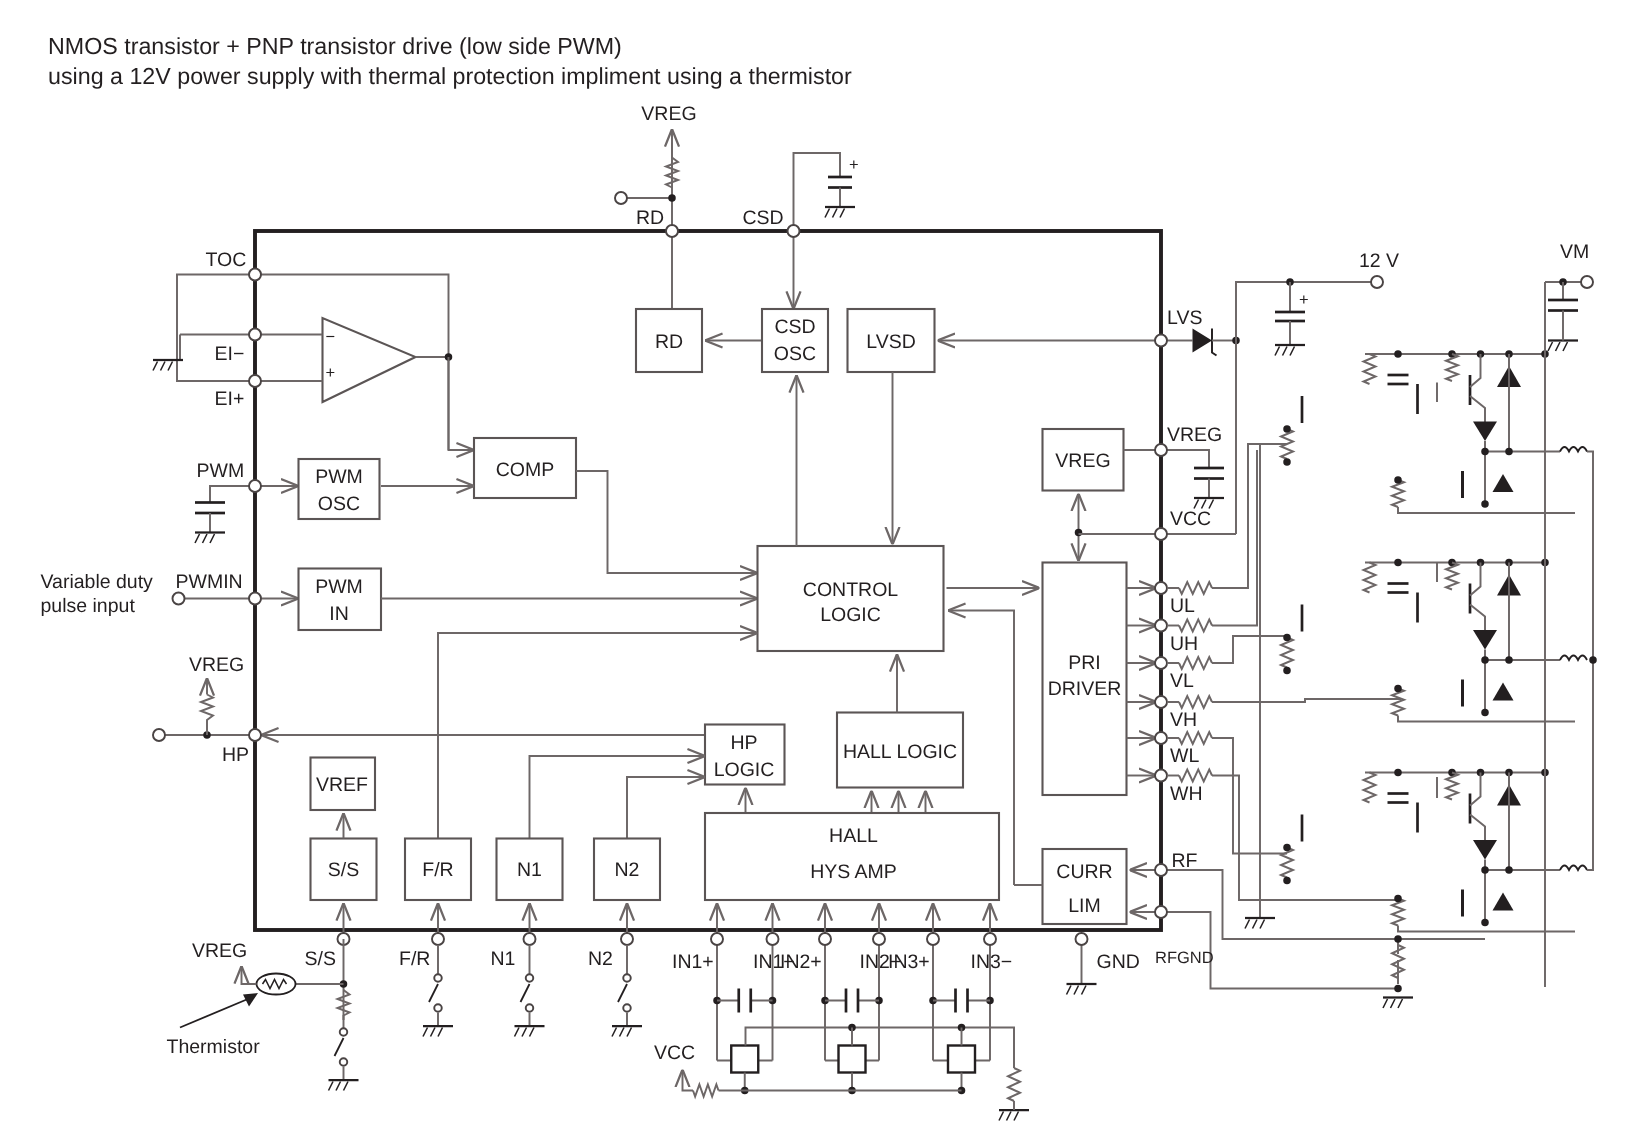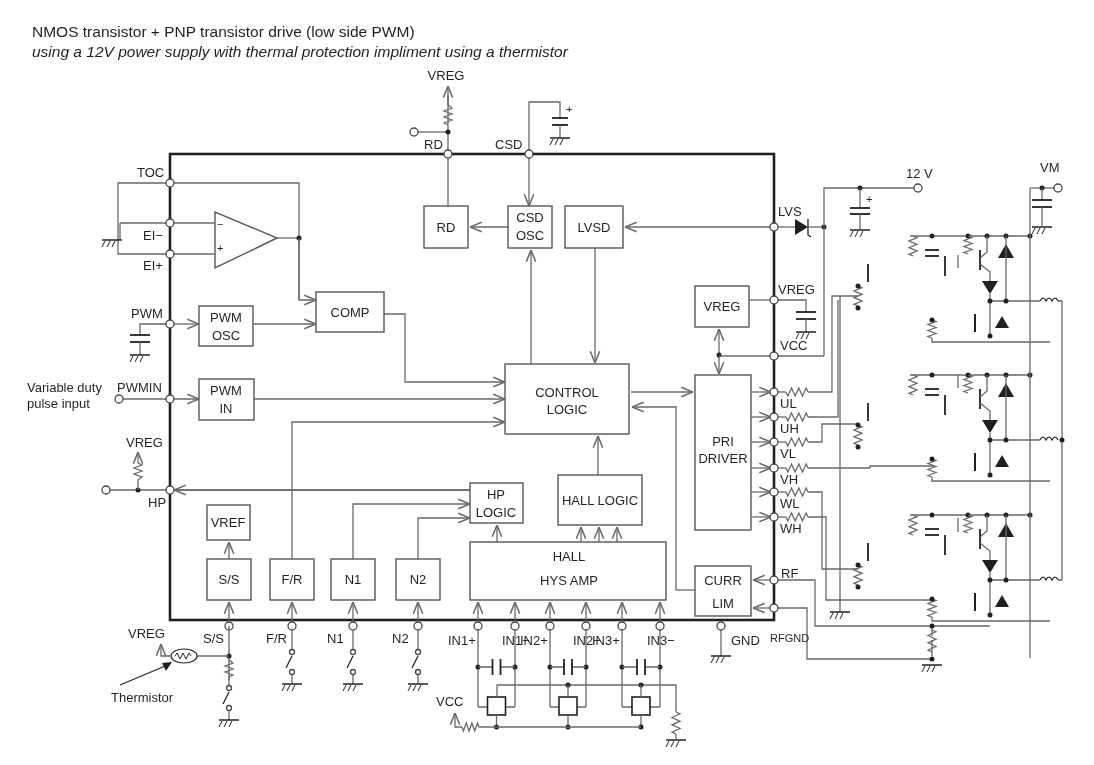--- a/index.html
+++ b/index.html
@@ -1,19 +1,19 @@
 <!DOCTYPE html>
 <html><head>
 <meta charset="utf-8">
 <style>
   html, body { margin:0; padding:0; background:#ffffff; }
   body { width:1094px; height:765px; position:relative; overflow:hidden; font-family:"Liberation Sans", sans-serif; color:#231f20; }
   .title { position:absolute; left:32px; font-size:15.5px; color:#231f20; white-space:nowrap; }
   #t1 { top:23px; }
-  #t2 { top:43px;font-style:italic; }
+  #t2 { top:43px; }
   svg { position:absolute; left:0; top:0; }
   svg text { font-family:"Liberation Sans", sans-serif; fill:#231f20; }
   .w { stroke:#6d6767; stroke-width:1.3; fill:none; }
   .chip { stroke:#231f20; stroke-width:2.6; fill:none; }
   .blk { stroke:#5b5555; stroke-width:1.4; fill:#ffffff; }
   .pin { stroke:#4a4444; stroke-width:1.3; fill:#ffffff; }
   .dot { fill:#231f20; }
   .bl { font-size:13px; text-anchor:middle; }
   .pl { font-size:13px; }
   .sm { font-size:11px; }

